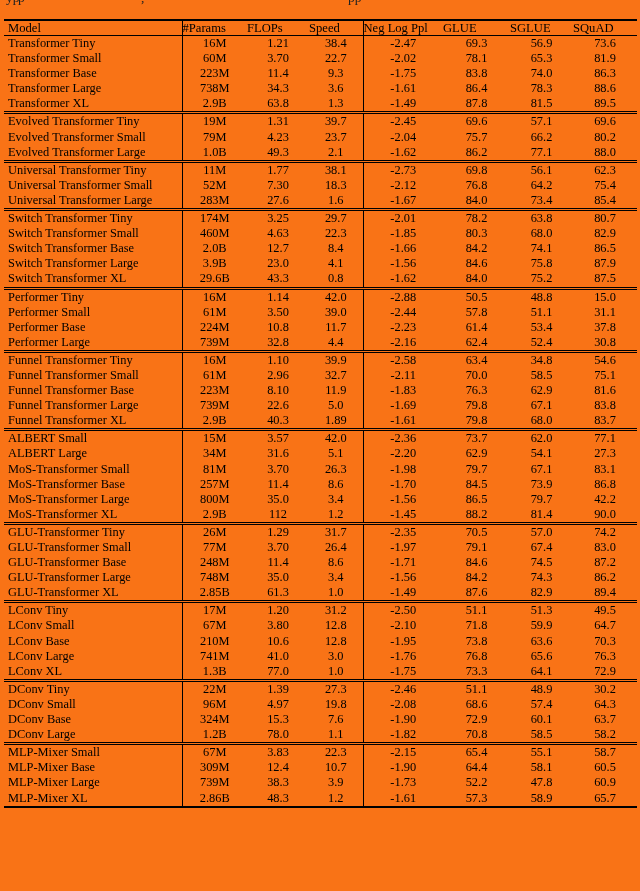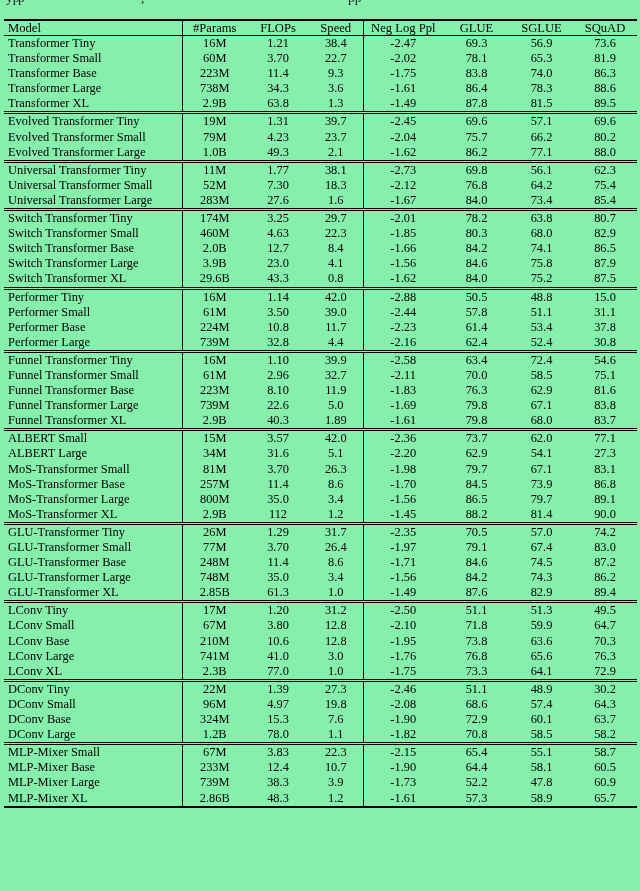--- a/index.html
+++ b/index.html
@@ -1,20 +1,20 @@
 <!DOCTYPE html>
 <html><head>
 <meta charset="utf-8">
 <style>
   html, body { margin: 0; padding: 0; }
   .page {
     position: relative;
     width: 640px;
     height: 891px;
-    background: #86efac;
+    background: #f97316;
     color: #000000;
     font-family: "Liberation Serif", serif;
     overflow: hidden;
   }
   
   .caption-strip {
     position: absolute;
     top: 0; left: 0;
     width: 640px; height: 7px;
     overflow: hidden;
@@ -33,21 +33,21 @@
     border-collapse: collapse;
     table-layout: fixed;
     border-top: 2px solid #000;
     border-bottom: 2px solid #000;
   }
   th {
     font-weight: normal;
     font-size: 12.6px;
     line-height: 14px;
     padding: 0;
-    text-align: center;
+    text-align: left;
     border-bottom: 1.5px solid #000;
     white-space: nowrap;
     overflow: hidden;
   }
   td {
     font-size: 12.4px;
     line-height: 15.1px;
     padding: 0;
     text-align: center;
     white-space: nowrap;
@@ -301,21 +301,21 @@
           <td>52.4</td>
           <td>30.8</td>
         </tr>
         <tr class="group-start">
           <td>Funnel Transformer Tiny</td>
           <td>16M</td>
           <td>1.10</td>
           <td>39.9</td>
           <td>-2.58</td>
           <td>63.4</td>
-          <td>72.4</td>
+          <td>34.8</td>
           <td>54.6</td>
         </tr>
         <tr>
           <td>Funnel Transformer Small</td>
           <td>61M</td>
           <td>2.96</td>
           <td>32.7</td>
           <td>-2.11</td>
           <td>70.0</td>
           <td>58.5</td>
@@ -392,21 +392,21 @@
           <td>86.8</td>
         </tr>
         <tr>
           <td>MoS-Transformer Large</td>
           <td>800M</td>
           <td>35.0</td>
           <td>3.4</td>
           <td>-1.56</td>
           <td>86.5</td>
           <td>79.7</td>
-          <td>89.1</td>
+          <td>42.2</td>
         </tr>
         <tr>
           <td>MoS-Transformer XL</td>
           <td>2.9B</td>
           <td>112</td>
           <td>1.2</td>
           <td>-1.45</td>
           <td>88.2</td>
           <td>81.4</td>
           <td>90.0</td>
@@ -496,21 +496,21 @@
           <td>741M</td>
           <td>41.0</td>
           <td>3.0</td>
           <td>-1.76</td>
           <td>76.8</td>
           <td>65.6</td>
           <td>76.3</td>
         </tr>
         <tr>
           <td>LConv XL</td>
-          <td>2.3B</td>
+          <td>1.3B</td>
           <td>77.0</td>
           <td>1.0</td>
           <td>-1.75</td>
           <td>73.3</td>
           <td>64.1</td>
           <td>72.9</td>
         </tr>
         <tr class="group-start">
           <td>DConv Tiny</td>
           <td>22M</td>
@@ -556,21 +556,21 @@
           <td>67M</td>
           <td>3.83</td>
           <td>22.3</td>
           <td>-2.15</td>
           <td>65.4</td>
           <td>55.1</td>
           <td>58.7</td>
         </tr>
         <tr>
           <td>MLP-Mixer Base</td>
-          <td>233M</td>
+          <td>309M</td>
           <td>12.4</td>
           <td>10.7</td>
           <td>-1.90</td>
           <td>64.4</td>
           <td>58.1</td>
           <td>60.5</td>
         </tr>
         <tr>
           <td>MLP-Mixer Large</td>
           <td>739M</td>

